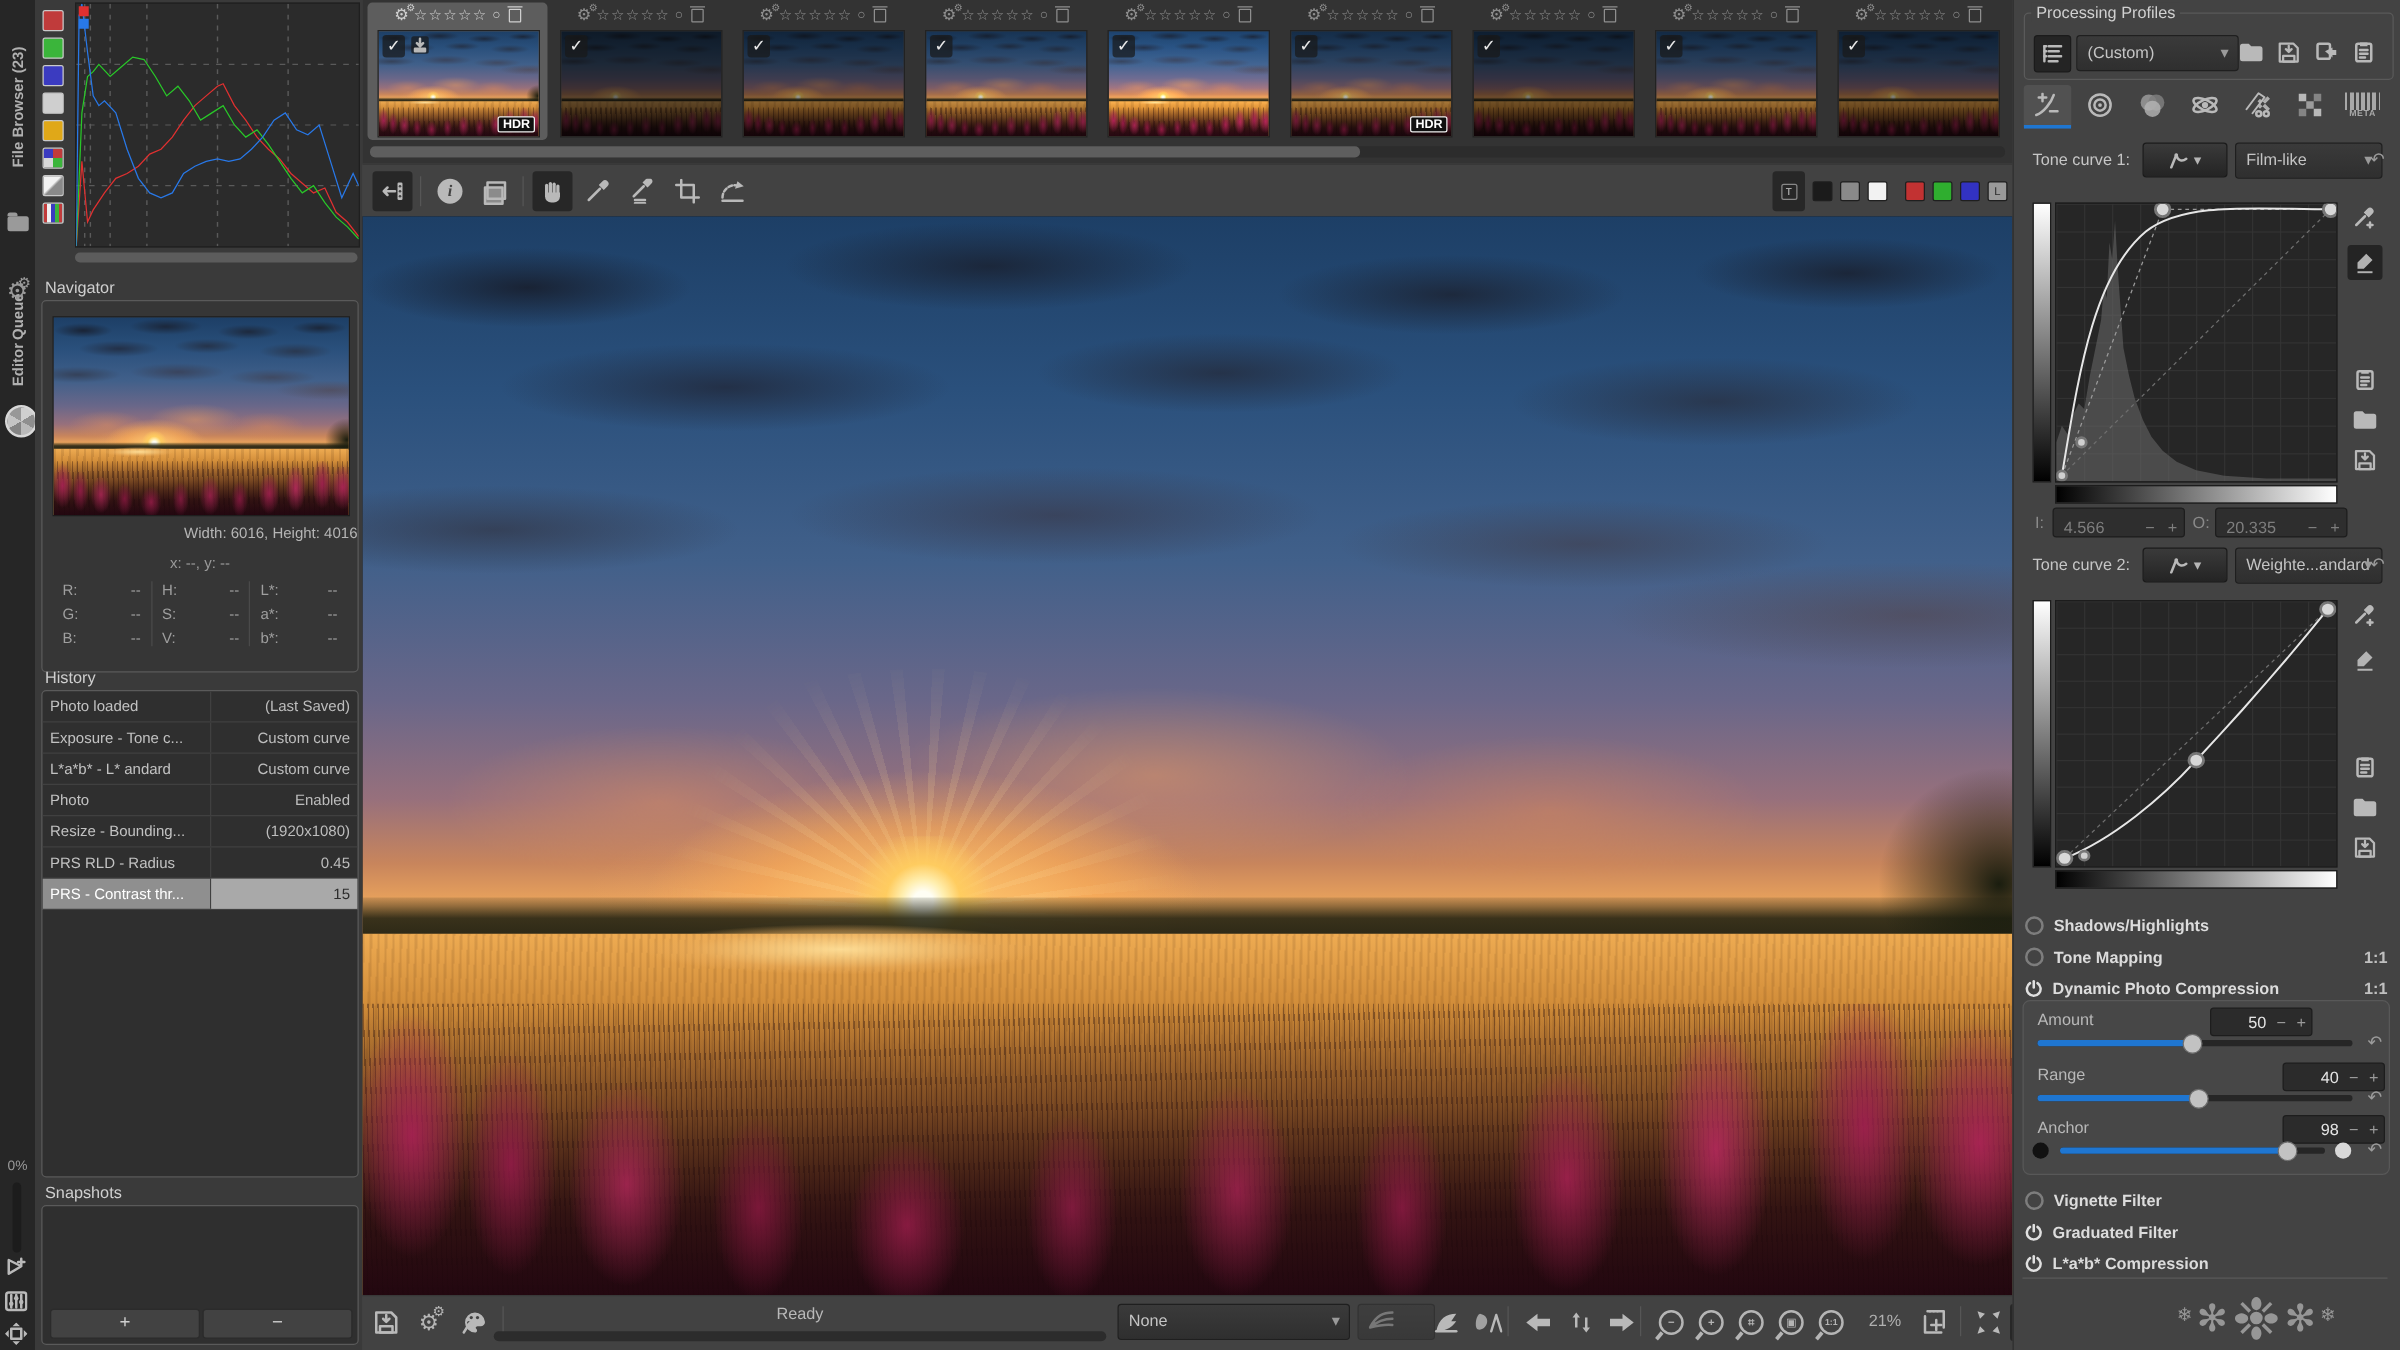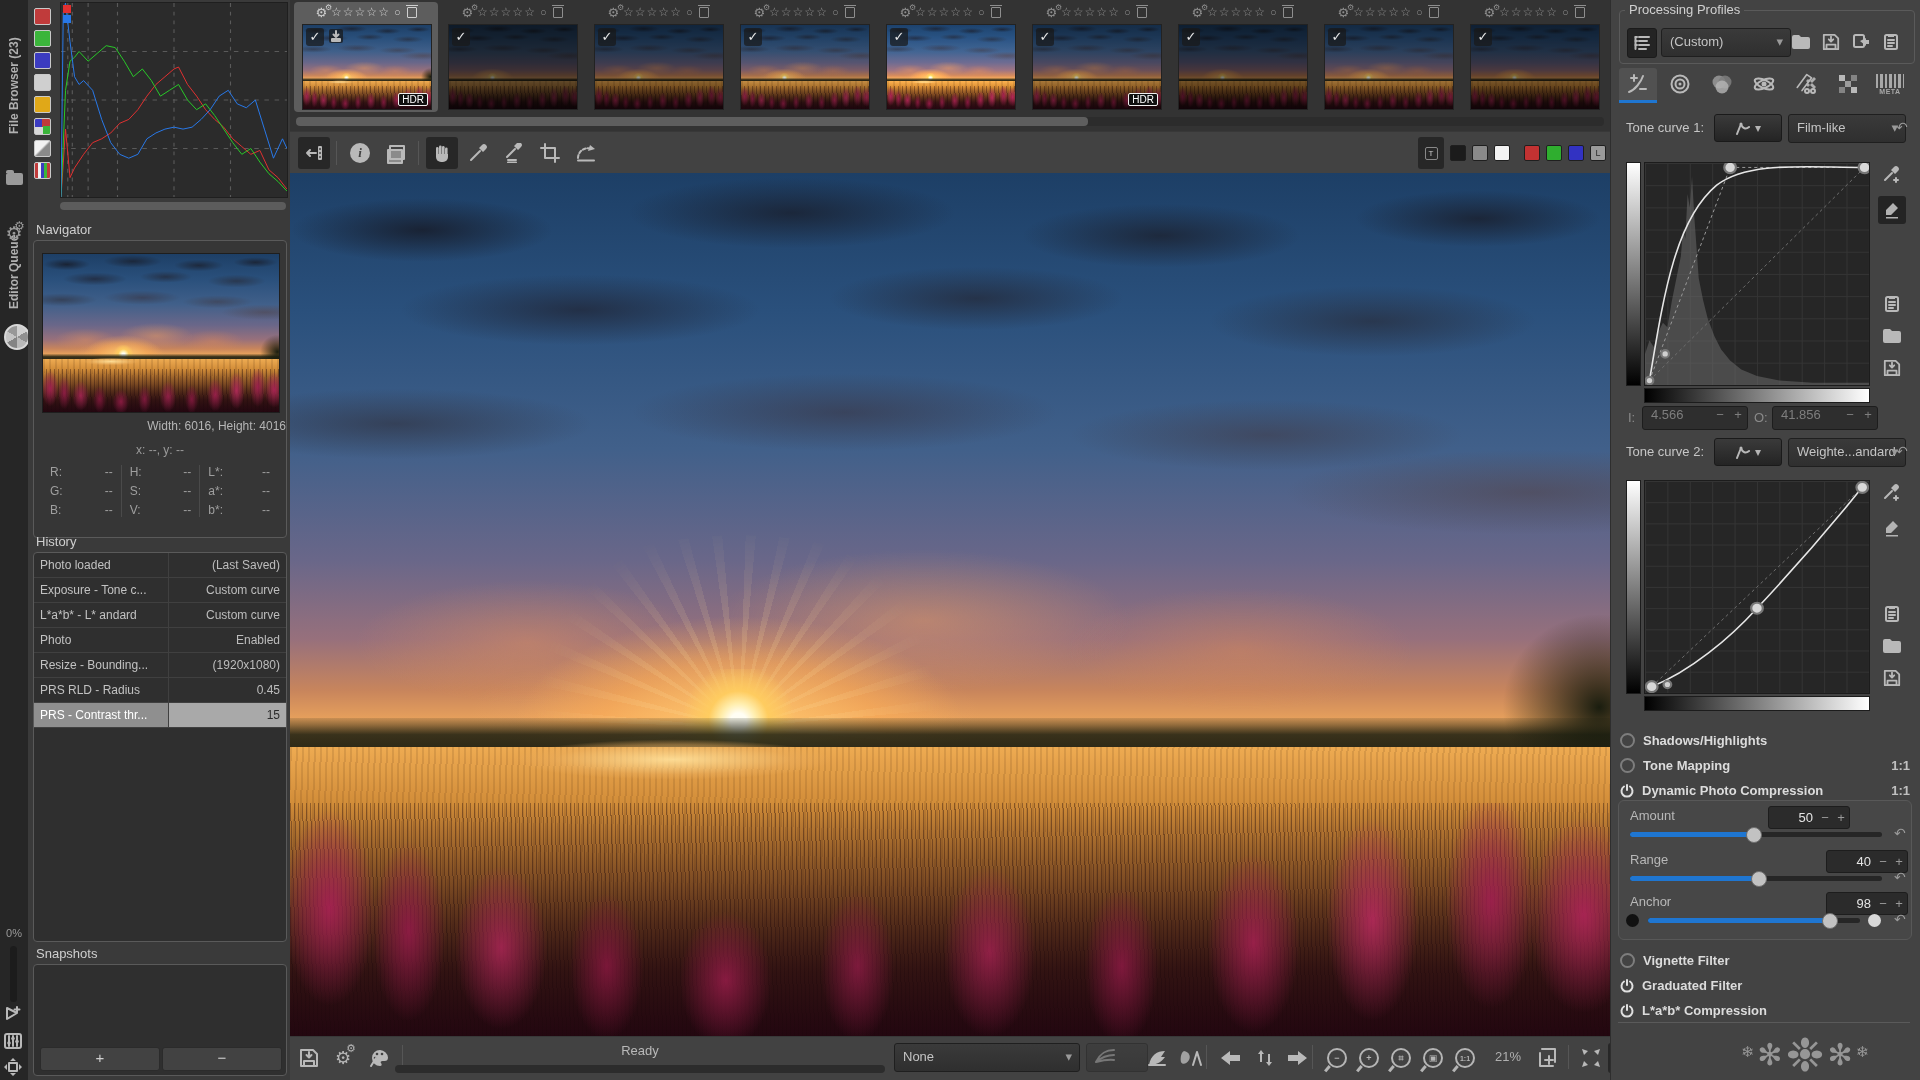--- a/index.html
+++ b/index.html
@@ -49,21 +49,21 @@
   .trate .g{position:relative;font-size:13px}
   .trate .g::after{content:"⚙";position:absolute;font-size:8px;top:-2px;right:-5px}
   .trate .st{letter-spacing:1px;font-size:12px}
   .i-trash{display:inline-block;width:8px;height:9px;border:1px solid currentColor;border-radius:1px;position:relative;margin-left:2px}
   .i-trash::before{content:"";position:absolute;left:-2px;right:-2px;top:-3px;height:1.5px;background:currentColor}
   .timg{position:absolute;left:8px;top:22px;width:128px;height:84px;overflow:hidden;border:1px solid #222}
   .tcheck{position:absolute;left:3px;top:3px;width:18px;height:18px;background:rgba(25,25,25,.72);border-radius:3px;
           color:#e8e8e8;font-weight:bold;text-align:center;line-height:18px;font-size:13px;z-index:3}
   .tsave{position:absolute;left:25px;top:3px;z-index:3}
   .hdr{position:absolute;right:3px;bottom:3px;background:#101010;border:1px solid #f0f0f0;color:#fff;
-       font-size:10px;font-weight:normal;padding:0 3px;border-radius:2px;z-index:3}
+       font-size:10px;font-weight:bold;padding:0 3px;border-radius:2px;z-index:3}
   #fs-scroll{left:296px;top:117px;width:1308px;height:9px;background:#2c2c2c;border-radius:4px}
   #fs-thumbbar{left:296px;top:117px;width:792px;height:9px;background:#5e5e5e;border-radius:4px}
   
   .v2 .photo{filter:brightness(.42) saturate(.85)}
   .v3 .photo{filter:brightness(.58)}
   .v4 .photo{filter:brightness(.82)}
   .v5 .photo{filter:brightness(1.05) saturate(1.05)}
   .v6 .photo{filter:brightness(.7)}
   .v7 .photo{filter:brightness(.48)}
   .v8 .photo{filter:brightness(.66)}
@@ -175,21 +175,21 @@
   .valbox{position:absolute;width:80px;height:21px;background:#2b2b2b;border:1px solid #1d1d1d;border-radius:3px;
           display:flex;align-items:center;color:#e4e4e4;font-size:13px}
   .valbox .v{flex:1;text-align:right;padding-right:4px}
   .valbox .pm{width:16px;text-align:center;color:#9a9a9a}
   .track{position:absolute;height:5px;background:#262626;border-radius:3px}
   .fill{position:absolute;height:5px;background:#1f76d1;border-radius:3px 0 0 3px}
   .knob{position:absolute;top:-5px;width:14px;height:14px;background:#c2c2c2;border:1px solid #6e6e6e;border-radius:50%}
   .reset{position:absolute;color:#9a9a9a;font-size:14px}
   .dimtxt{color:#8a8a8a}
   .spin{position:absolute;width:104px;height:22px;background:#2e2e2e;border:1px solid #1d1d1d;border-radius:3px;
-        display:flex;align-items:flex-start;color:#7e7e7e;font-size:13px}
+        display:flex;align-items:flex-end;color:#7e7e7e;font-size:13px}
   .spin .v{flex:1;padding-left:8px}
   .spin .pm{width:18px;text-align:center}
   .flakes{position:absolute;color:#969696;text-align:center}
   svg{display:block}
   .s{stroke:#b9b9b9;fill:none;stroke-width:2;stroke-linecap:round;stroke-linejoin:round}
   .f{fill:#b9b9b9;stroke:none}
 </style>
 </head>
 <body>
 
@@ -937,21 +937,21 @@
   </div>
 
   <div class="tclabel dimtxt" style="left:1628px;top:410px">I:</div>
   <div class="spin" style="left:1642px;top:406px">
     <span class="v">4.566</span>
       <span class="pm">−</span>
       <span class="pm">+</span>
   </div>
   <div class="tclabel dimtxt" style="left:1754px;top:410px">O:</div>
   <div class="spin" style="left:1772px;top:406px">
-    <span class="v">41.856</span>
+    <span class="v">20.335</span>
       <span class="pm">−</span>
       <span class="pm">+</span>
   </div>
 
   <div class="tclabel" style="left:1626px;top:444px">Tone curve 2:</div>
   <div class="curvebtn" style="left:1714px;top:438px;width:66px">
     <svg width="16" height="14" viewBox="0 0 16 14">
         <path class="s" d="M2 13 L6 3 C7.5 8 11 8.5 14 6"></path>
         <circle cx="6" cy="3" r="1.5" class="f"></circle>
       </svg>

